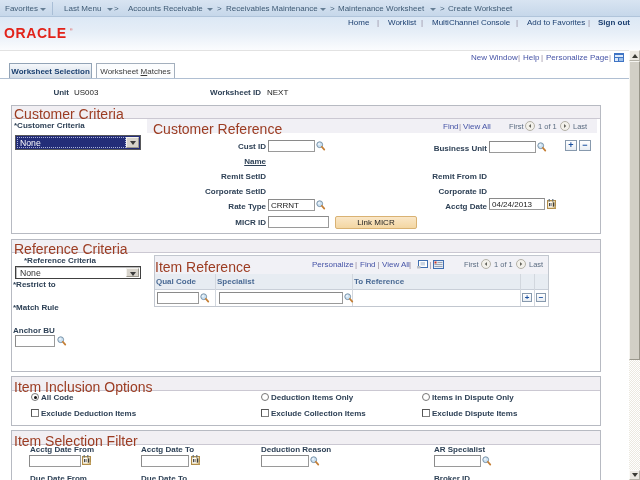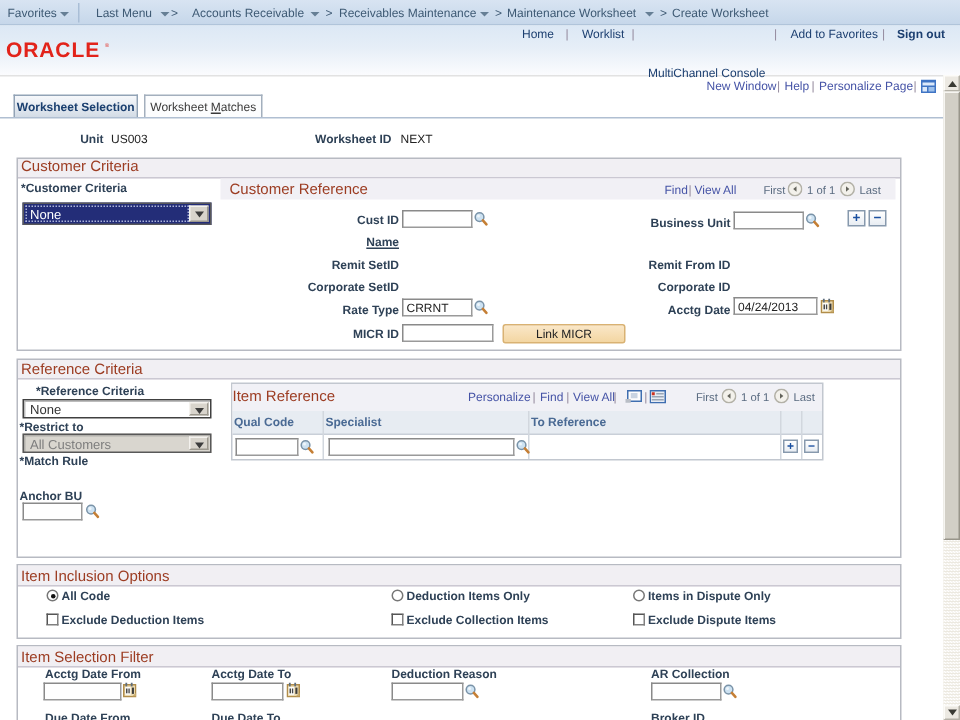--- a/index.html
+++ b/index.html
@@ -2,21 +2,21 @@
 <html><head>
 <meta charset="utf-8">
 <style>
 html,body{margin:0;padding:0;}
 body{width:640px;height:480px;overflow:hidden;background:#fff;
   font-family:"Liberation Sans",sans-serif;}
 #page{position:relative;width:640px;height:480px;overflow:hidden;}
 .abs{position:absolute;white-space:nowrap;}
 .lbl{position:absolute;white-space:nowrap;font-weight:bold;font-size:8px;color:#2e4156;}
 .lblr{position:absolute;white-space:nowrap;font-weight:bold;font-size:8px;color:#2e4156;text-align:right;}
-.red{position:absolute;white-space:nowrap;font-size:10px;color:#9c3c22;}
+.red{position:absolute;white-space:nowrap;font-size:14px;color:#9c3c22;}
 .lnk{color:#4553a6;}
 .gry{color:#5a6b80;font-size:7.5px !important;}
 .in{position:absolute;background:#fff;border:1px solid #9a9a9a;border-top-color:#8a8a8a;border-left-color:#8a8a8a;box-sizing:border-box;font-size:8px;color:#222;padding:1px 2px 0 2px;}
 .bar{position:absolute;background:#f1f0f5;}
 .box{position:absolute;border:1px solid #b7bac2;background:#fff;}
 .btitle{position:absolute;left:0;top:0;right:0;height:12px;background:#f1eff3;border-bottom:1px solid #cbc8d2;}
 .pm{position:absolute;width:12px;height:11px;box-sizing:border-box;border:1px solid #8799ad;background:linear-gradient(#ffffff,#e8edf3);color:#1b50a0;font-weight:bold;font-size:9px;line-height:9px;text-align:center;}
 .ddb{position:absolute;right:1px;top:1px;bottom:1px;width:13px;background:#d8d4cc;border:1px solid #9c988e;border-top-color:#f4f2ee;border-left-color:#f4f2ee;box-sizing:border-box;}
 .ddb:after{content:"";position:absolute;left:3px;top:3px;width:0;height:0;border-left:3px solid transparent;border-right:3px solid transparent;border-top:4px solid #3c3c3c;}
 .car{display:inline-block;width:0;height:0;border-left:3px solid transparent;border-right:3px solid transparent;border-top:3px solid #667f95;vertical-align:2px;}
@@ -47,21 +47,21 @@
       <span class="car abs" style="left:430px;top:4px;"></span>
  <span class="abs" style="left:440px;">&gt;</span>
  <span class="abs" style="left:448px;">Create Worksheet</span>
 </div>
 
 <div class="abs" style="top:18px;left:0;width:640px;height:10px;font-size:8px;color:#1c3f70;">
  <span class="abs" style="left:348px;">Home</span>
  <span class="abs sep" style="left:377px;">|</span>
  <span class="abs" style="left:388px;">Worklist</span>
  <span class="abs sep" style="left:421px;">|</span>
- <span class="abs" style="left:432px;margin-top:26px;">MultiChannel Console</span>
+ <span class="abs" style="left:432px;">MultiChannel Console</span>
  <span class="abs sep" style="left:516px;">|</span>
  <span class="abs" style="left:527px;">Add to Favorites</span>
  <span class="abs sep" style="left:588px;">|</span>
  <span class="abs" style="left:598px;font-weight:bold;">Sign out</span>
 </div>
 
 <svg class="abs" style="left:4px;top:26px;" width="80" height="16" viewBox="0 0 80 16">
  <text x="0" y="12" font-family="Liberation Sans" font-weight="bold" font-size="14" fill="#e2231a" letter-spacing="0.6">ORACLE</text>
  <text x="66" y="5" font-family="Liberation Sans" font-size="3.5" fill="#e2231a">®</text>
 </svg>
@@ -169,24 +169,20 @@
 <div class="box" style="left:11px;top:239px;width:588px;height:131px;">
  <div class="btitle"></div>
 </div>
 <div class="red" style="left:14px;top:241px;">Reference Criteria</div>
 <div class="lbl" style="left:24px;top:256px;">*Reference Criteria</div>
 <div class="abs" style="left:15px;top:266px;width:126px;height:13px;border:1px solid #404040;box-shadow:inset 1px 1px 0 rgba(64,64,64,0.35);background:#fff;box-sizing:border-box;">
  <div class="abs" style="left:4px;top:1px;font-size:8.7px;color:#333;">None</div>
  <div class="ddb"></div>
 </div>
 <div class="lbl" style="left:13px;top:280px;">*Restrict to</div>
-<div class="abs" style="left:15px;top:289px;width:126px;height:13px;border:1px solid #585858;box-shadow:inset 1px 1px 0 rgba(64,64,64,0.25);background:#d9d6cf;box-sizing:border-box;">
- <div class="abs" style="left:4px;top:1px;font-size:8.7px;color:#7e7e7e;">All Customers</div>
- <div class="ddb"></div>
-</div>
 <div class="lbl" style="left:13px;top:303px;">*Match Rule</div>
 <div class="lbl" style="left:13px;top:326px;">Anchor BU</div>
 <div class="in" style="left:15px;top:335px;width:40px;height:12px;"></div>
 <svg class="abs mag" style="left:57px;top:336px;" width="10" height="10" viewBox="0 0 10 10">
       <circle cx="3.7" cy="3.7" r="2.9" fill="#cde2f2" stroke="#7a93a8" stroke-width="1"></circle>
       <circle cx="3" cy="3" r="1" fill="#eff6fb"></circle>
       <path d="M5.9 5.9 L8.3 8.6" stroke="#c57f35" stroke-width="1.7" stroke-linecap="round"></path>
     </svg>
 
 <div class="abs" style="left:154px;top:255px;width:395px;height:52px;border:1px solid #c2c7cf;box-sizing:border-box;">
@@ -267,21 +263,21 @@
 <div class="abs" style="left:422px;top:409px;width:8px;height:8px;border:1px solid #808080;border-top-color:#555;border-left-color:#555;background:#fff;box-sizing:border-box;"></div>
 <div class="lbl" style="left:432px;top:409px;">Exclude Dispute Items</div>
 
 <div class="box" style="left:11px;top:430px;width:588px;height:60px;">
  <div class="btitle" style="height:13px;"></div>
 </div>
 <div class="red" style="left:14px;top:433px;">Item Selection Filter</div>
 <div class="lbl" style="left:30px;top:445px;">Acctg Date From</div>
 <div class="lbl" style="left:141px;top:445px;">Acctg Date To</div>
 <div class="lbl" style="left:261px;top:445px;">Deduction Reason</div>
-<div class="lbl" style="left:434px;top:445px;">AR Collection</div>
+<div class="lbl" style="left:434px;top:445px;">AR Specialist</div>
 <div class="in" style="left:29px;top:455px;width:52px;height:12px;"></div>
 <svg class="abs" style="left:82px;top:455px;" width="9" height="10" viewBox="0 0 9 10">
       <rect x="0.5" y="1.5" width="8" height="8" fill="#ead9b0" stroke="#b18d4a"></rect>
       <rect x="1.6" y="0" width="1.2" height="2.6" fill="#5f6e7c"></rect>
       <rect x="5.2" y="0" width="1.2" height="2.6" fill="#5f6e7c"></rect>
       <rect x="1.5" y="3" width="3.6" height="5.2" fill="#fdfdfb"></rect>
       <rect x="2" y="4" width="1" height="3.2" fill="#484848"></rect>
       <rect x="3.6" y="4" width="0.9" height="3.2" fill="#484848"></rect>
       <rect x="5.9" y="3.4" width="1.4" height="4.2" fill="#3c3c3c"></rect>
       <path d="M8.7 6.8 L8.7 9.2 L6.2 9.2 Z" fill="#c9ac6e"></path>

